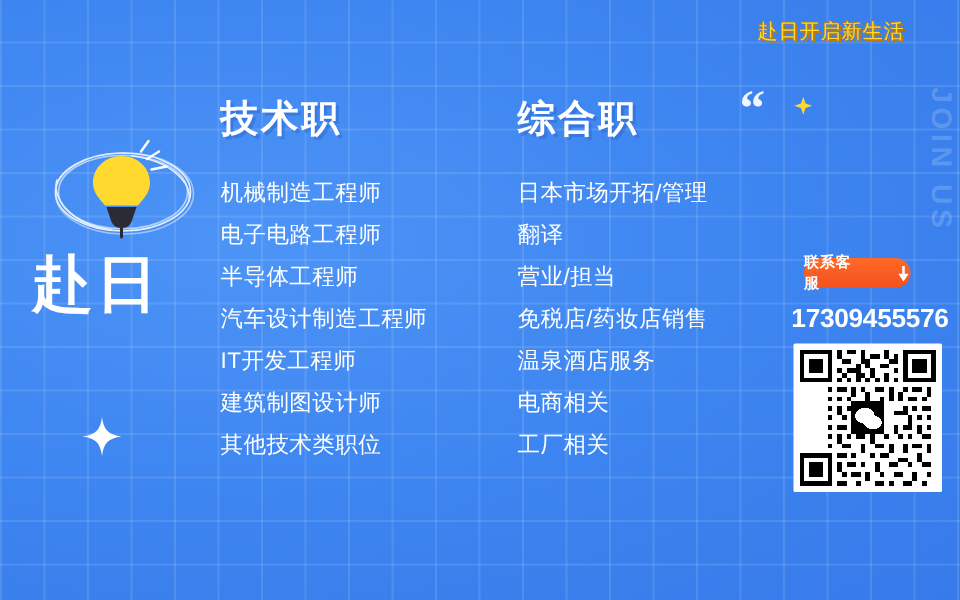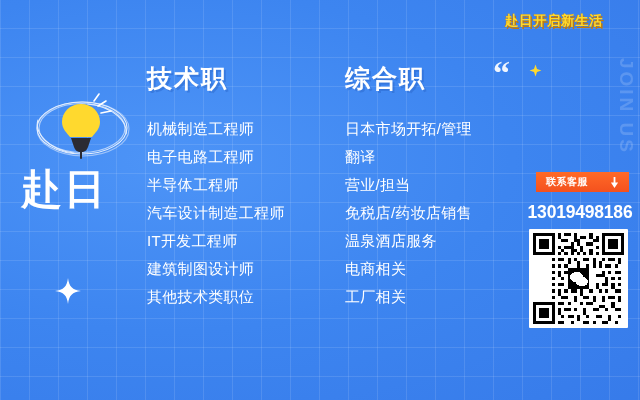--- a/index.html
+++ b/index.html
@@ -25,21 +25,21 @@
   }
   
   .headline{ position:absolute; left:505px; top:6px; width:130px; }
   .hl-line1{
     font-size:13.5px; font-weight:700; color:#ffffff; letter-spacing:.5px;
     text-shadow:1.5px 1.5px 0 #2f6fd8, -0.5px -0.5px 0 #2f6fd8;
     white-space:nowrap;
   }
   .hl-line2{
     margin-top:6px;
-    font-size:13.5px; font-weight:700; color:#ffd92e; letter-spacing:.5px;
+    font-size:13.5px; font-weight:400; color:#ffd92e; letter-spacing:.5px;
     text-shadow:1.5px 1.5px 0 #c07a0b, -0.5px -0.5px 0 #c07a0b;
     white-space:nowrap;
   }
   
   .quote{
     position:absolute; left:493px; top:56px;
     font-size:34px; font-weight:700; line-height:1;
     color:rgba(255,255,255,.92);
     font-family:"Liberation Serif","DejaVu Serif",serif;
   }
@@ -61,21 +61,21 @@
     text-shadow:2px 2px 0 rgba(40,100,200,.45);
     margin-bottom:26px; white-space:nowrap;
   }
   .job{
     font-size:15px; color:#ffffff; line-height:1; margin-bottom:13px;
     white-space:nowrap; letter-spacing:.3px;
   }
   
   .cta{
     position:absolute; left:536px; top:172px;
-    width:93px; height:20px; border-radius:0;
+    width:71px; height:20px; border-radius:10px;
     background:linear-gradient(180deg,#ff6a27,#f4511e);
     display:flex; align-items:center; justify-content:center; gap:22px;
   }
   .cta-label{ font-size:10px; font-weight:700; color:#fff; letter-spacing:.5px; }
   .phone{
     position:absolute; left:527px; top:202px; width:106px; text-align:center;
     font-size:17.5px; font-weight:700; color:#ffffff; letter-spacing:-.2px;
   }
   .qr{
     position:absolute; left:529px; top:229px; width:99px; height:99px;
@@ -150,21 +150,21 @@
     <div class="job">其他技术类职位</div>
   </div>
 
   <div class="cta">
     <span class="cta-label">联系客服</span>
     <svg width="9" height="11" viewBox="0 0 10 12">
       <path d="M4 0 H6 V6 H9 L5 12 L1 6 H4 Z" fill="#ffffff"></path>
     </svg>
   </div>
 
-  <div class="phone">13019498186</div>
+  <div class="phone">17309455576</div>
 
   <div class="qr">
     <svg viewBox="0 0 29 29" shape-rendering="crispEdges">
       <rect width="29" height="29" fill="#fff"></rect>
       <g fill="#000">
 
         <rect x="0" y="0" width="7" height="1"></rect>
           <rect x="0" y="6" width="7" height="1"></rect>
         <rect x="0" y="0" width="1" height="7"></rect>
           <rect x="6" y="0" width="1" height="7"></rect>

